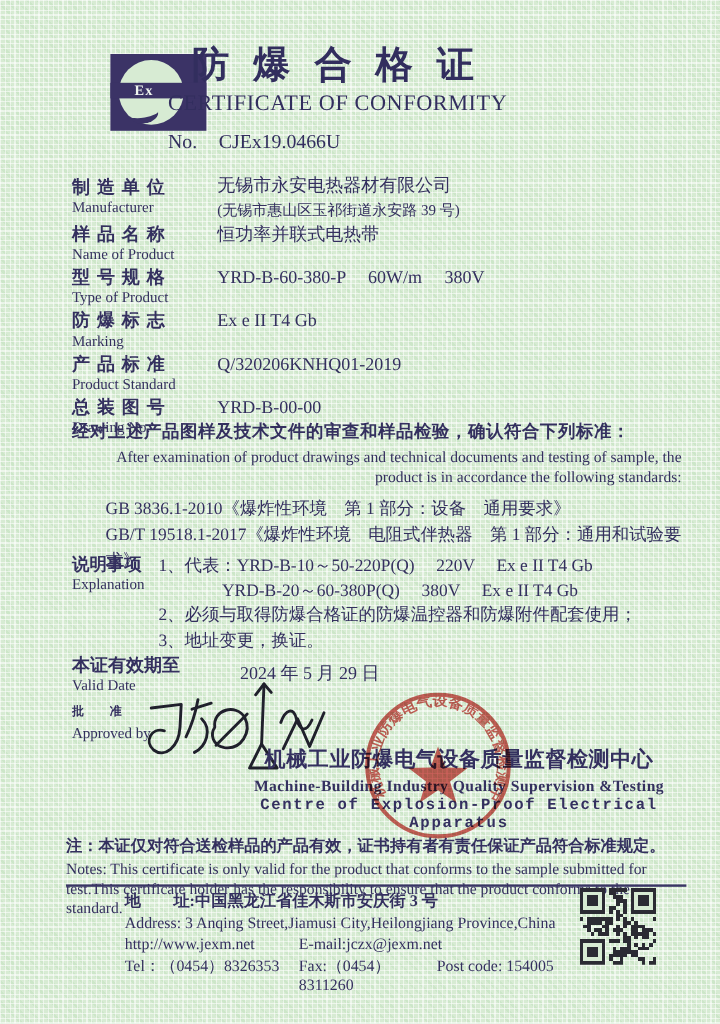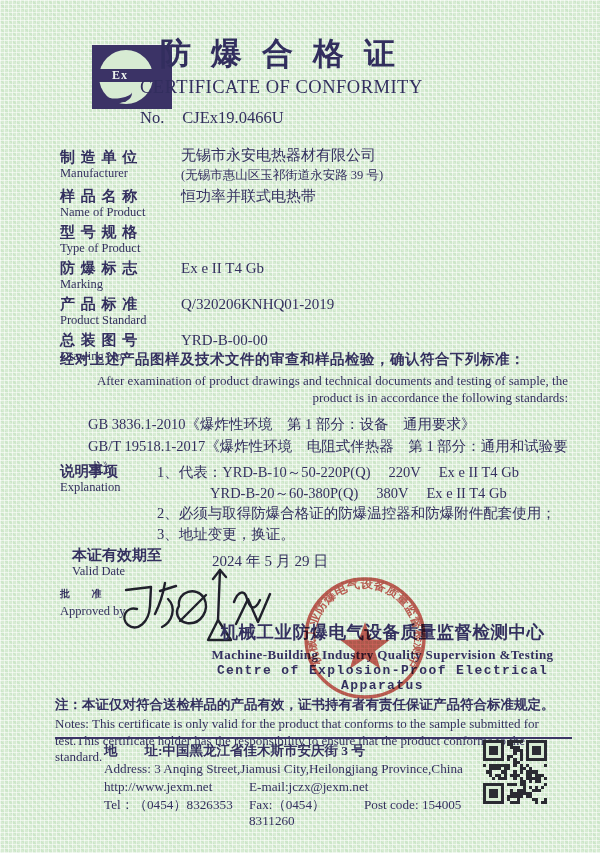--- a/index.html
+++ b/index.html
@@ -43,25 +43,25 @@
   .statement .zh{font-size:14.5px;font-weight:bold;letter-spacing:0.5px;}
   .statement .en{font-size:13px;line-height:16.5px;margin-top:4px;text-align:right;}
   .standards{position:absolute;left:88px;top:413px;width:490px;}
   .standards .std{font-size:14.5px;line-height:22px;}
   
   .explain{position:absolute;left:60px;top:462px;width:520px;display:flex;}
   .explain .elabel{width:72px;flex:0 0 72px;}
   .explain .elabel .zh{font-size:14.5px;font-weight:bold;line-height:18px;}
   .explain .elabel .en{font-size:12.5px;line-height:15px;}
   .explain .elines{flex:1;}
-  .explain .eline{font-size:14.5px;line-height:20.5px;margin-left:25px;}
+  .explain .eline{font-size:14.5px;line-height:20.5px;}
   .explain .eline.indent{padding-left:53px;}
   
   .valid{position:absolute;left:60px;top:546px;width:460px;display:flex;}
-  .valid .vlabel{width:140px;flex:0 0 140px;margin-left:12px;}
+  .valid .vlabel{width:140px;flex:0 0 140px;}
   .valid .vlabel .zh{font-size:15px;font-weight:bold;line-height:18px;}
   .valid .vlabel .en{font-size:12.5px;line-height:15px;}
   .valid .vvalue{font-size:15px;padding-top:6px;}
   .approve{position:absolute;left:60px;top:584px;}
   .approve .zh{font-size:10px;font-weight:bold;letter-spacing:0.5px;line-height:19px;}
   .approve .en{font-size:12.5px;line-height:16px;}
   .signature{position:absolute;left:116px;top:560px;width:165px;height:98px;}
   
   .org{position:absolute;left:210px;top:620px;width:345px;text-align:center;}
   .org .name-zh{font-size:17.5px;font-weight:bold;letter-spacing:0.5px;}
@@ -119,20 +119,23 @@
           <div class="en">Name of Product</div>
         </div>
       <div class="fvalue">
           <div class="val">恒功率并联式电热带</div>
         </div>
     </div>
     <div class="field-row">
       <div class="flabel">
           <div class="zh">型 号 规 格</div>
           <div class="en">Type of Product</div>
+        </div>
+      <div class="fvalue">
+          <div class="val">YRD-B-60-380-P　 60W/m　 380V</div>
         </div>
     </div>
     <div class="field-row">
       <div class="flabel">
           <div class="zh">防 爆 标 志</div>
           <div class="en">Marking</div>
         </div>
       <div class="fvalue">
           <div class="val">Ex e II T4 Gb</div>
         </div>

